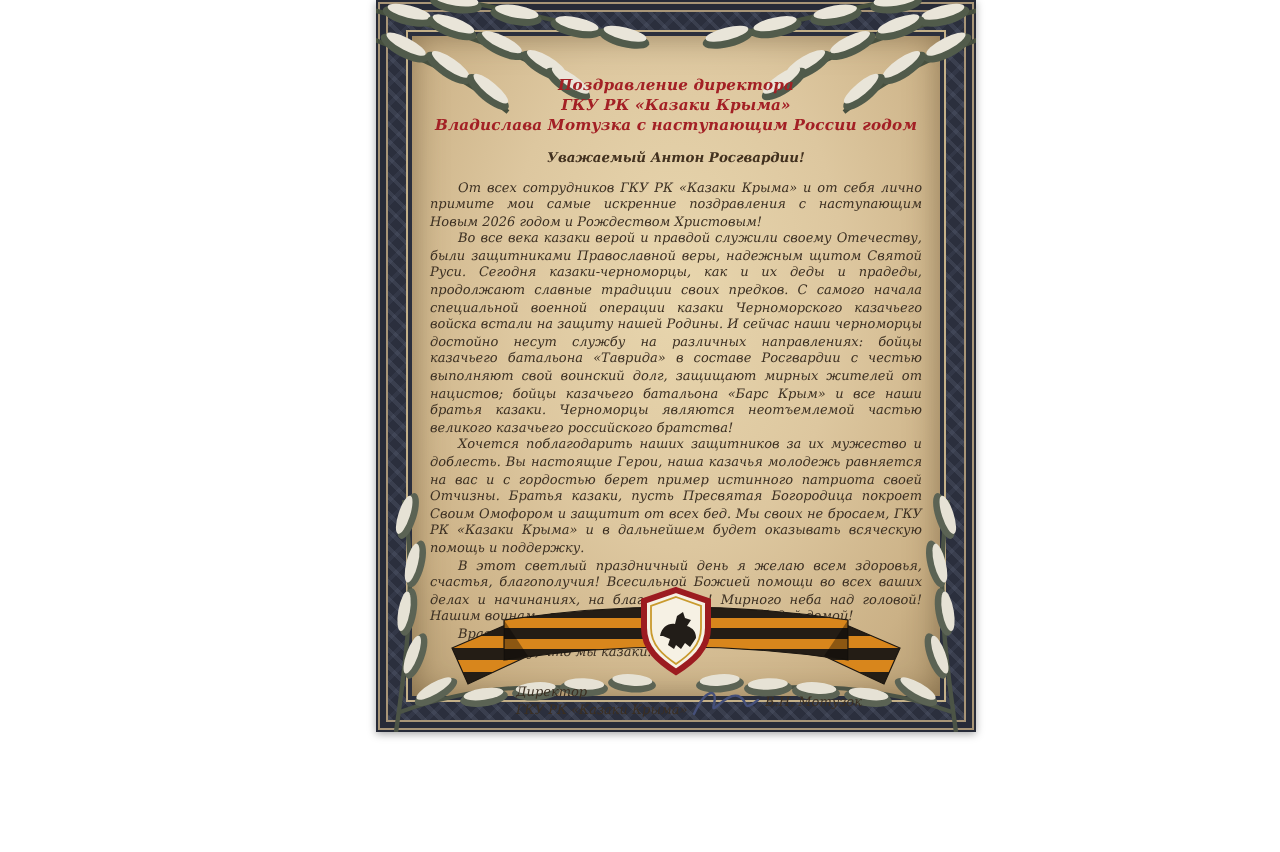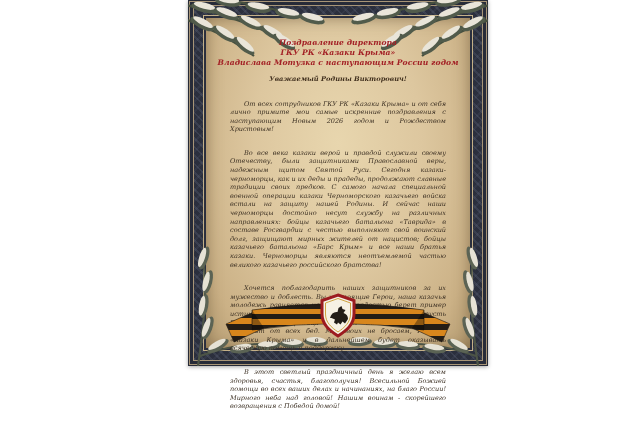--- a/index.html
+++ b/index.html
@@ -39,21 +39,21 @@
   .deco.bottom{left:0;bottom:0;width:300px;height:160px;z-index:1;}
   .deco.ribbon{left:30px;bottom:16px;width:240px;height:60px;z-index:3;}
   .title-block{margin-top:10px;text-align:center;color:#a32025;font-weight:bold;
     font-size:7.6px;line-height:10px;letter-spacing:.1px;}
   .title-block span{display:block;}
   .salutation{margin-top:7px;text-align:center;font-weight:bold;
     font-size:6.7px;line-height:9.5px;color:#42311f;}
   .salutation div{display:block;}
   .body-text{margin-top:5px;}
   .body-text p{
-    margin:15px;font-size:6.5px;line-height:8.6px;text-align:justify;
+    margin:0;font-size:6.5px;line-height:8.6px;text-align:justify;
     text-indent:14px;color:#3b2f22;
   }
   .closing-line{font-size:6.5px;line-height:8.6px;text-indent:14px;color:#3b2f22;}
   .sig-row{
     margin-top:11px;display:flex;justify-content:space-between;align-items:center;
     padding:0 30px 0 43px;font-size:6.5px;line-height:8.8px;color:#3b2f22;
   }
   .sig-role div{display:block;}
   .sig-scribble{width:38px;height:20px;}
 </style>
@@ -146,21 +146,21 @@
   </svg>
 
   <div class="content">
     <div class="title-block">
       <span>Поздравление директора</span>
       <span>ГКУ РК «Казаки Крыма»</span>
       <span>Владислава Мотузка с наступающим России годом</span>
     </div>
 
     <div class="salutation">
-      <div>Уважаемый Родины Викторович!</div>
+      <div>Уважаемый Антон Росгвардии!</div>
     </div>
 
     <div class="body-text">
       <p>От всех сотрудников ГКУ РК «Казаки Крыма» и от себя лично примите мои самые искренние поздравления с наступающим Новым 2026 годом и Рождеством Христовым!</p>
       <p>Во все века казаки верой и правдой служили своему Отечеству, были защитниками Православной веры, надежным щитом Святой Руси. Сегодня казаки-черноморцы, как и их деды и прадеды, продолжают славные традиции своих предков. С самого начала специальной военной операции казаки Черноморского казачьего войска встали на защиту нашей Родины. И сейчас наши черноморцы достойно несут службу на различных направлениях: бойцы казачьего батальона «Таврида» в составе Росгвардии с честью выполняют свой воинский долг, защищают мирных жителей от нацистов; бойцы казачьего батальона «Барс Крым» и все наши братья казаки. Черноморцы являются неотъемлемой частью великого казачьего российского братства!</p>
       <p>Хочется поблагодарить наших защитников за их мужество и доблесть. Вы настоящие Герои, наша казачья молодежь равняется на вас и с гордостью берет пример истинного патриота своей Отчизны. Братья казаки, пусть Пресвятая Богородица покроет Своим Омофором и защитит от всех бед. Мы своих не бросаем, ГКУ РК «Казаки Крыма» и в дальнейшем будет оказывать всяческую помощь и поддержку.</p>
       <p>В этот светлый праздничный день я желаю всем здоровья, счастья, благополучия! Всесильной Божией помощи во всех ваших делах и начинаниях, на благо России! Мирного неба над головой! Нашим воинам - скорейшего возвращения с Победой домой!</p>
       <div class="closing-line">Враг будет разбит, Победа будет за неба!</div>
       <div class="closing-line">Слава Богу, что мы казаки!</div>
     </div>

